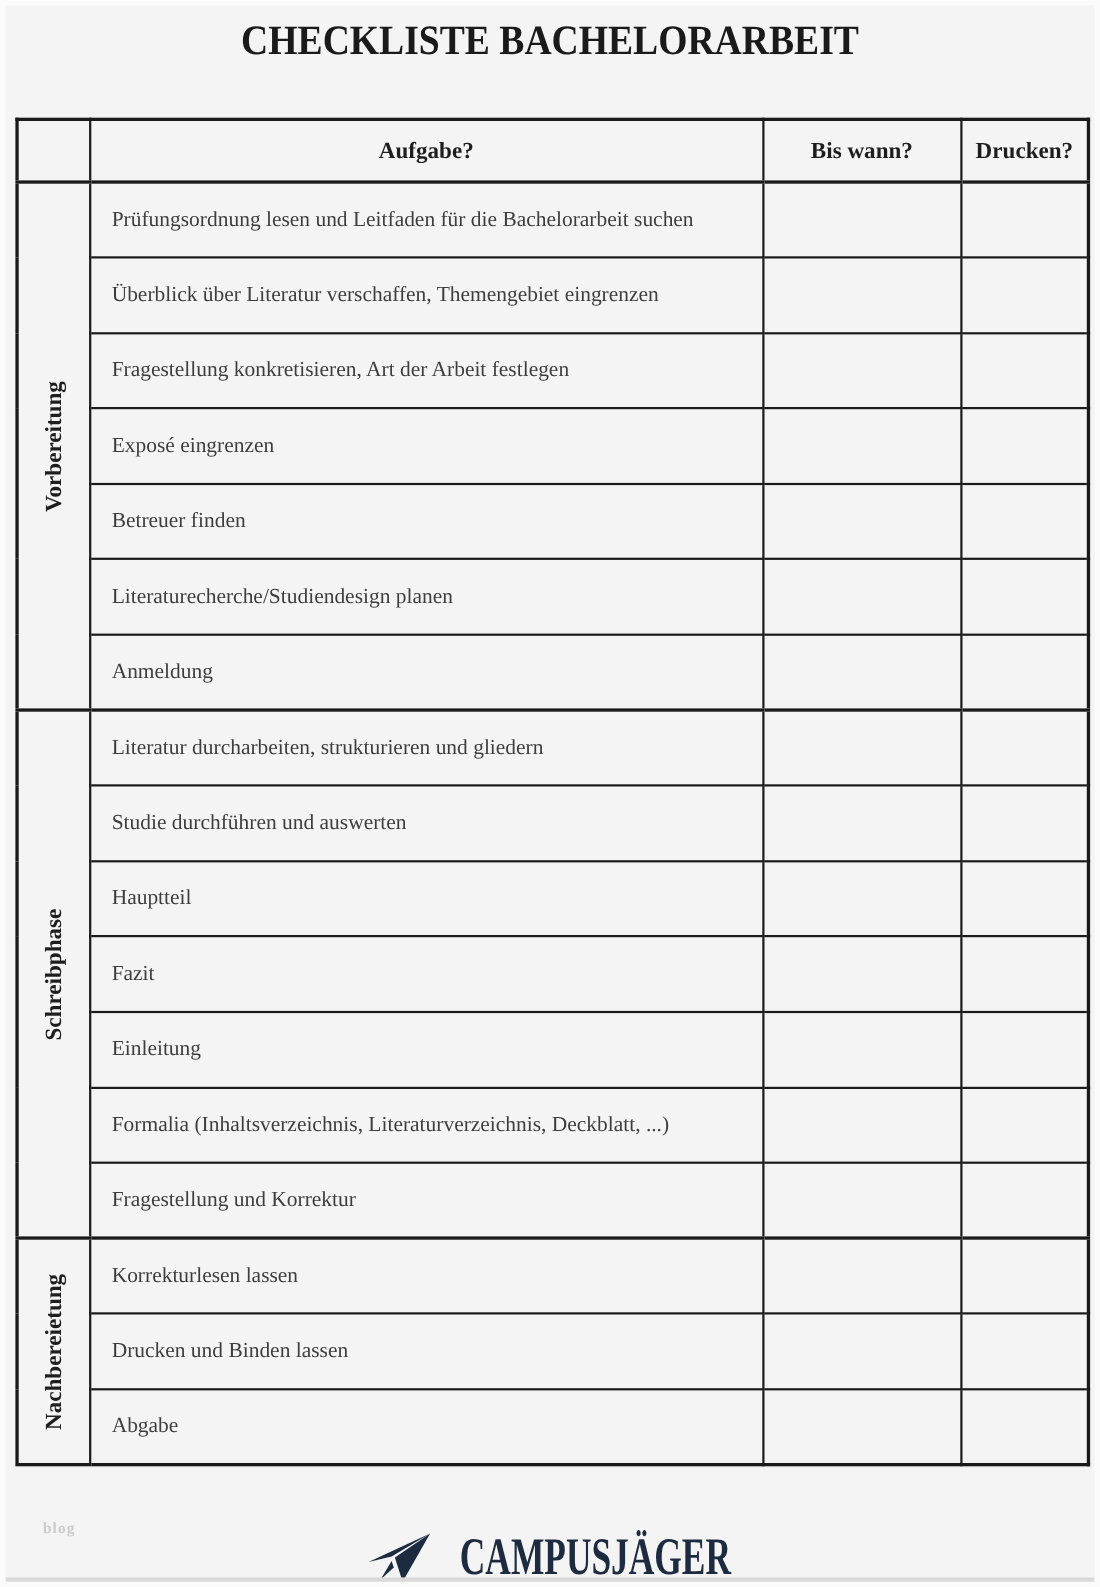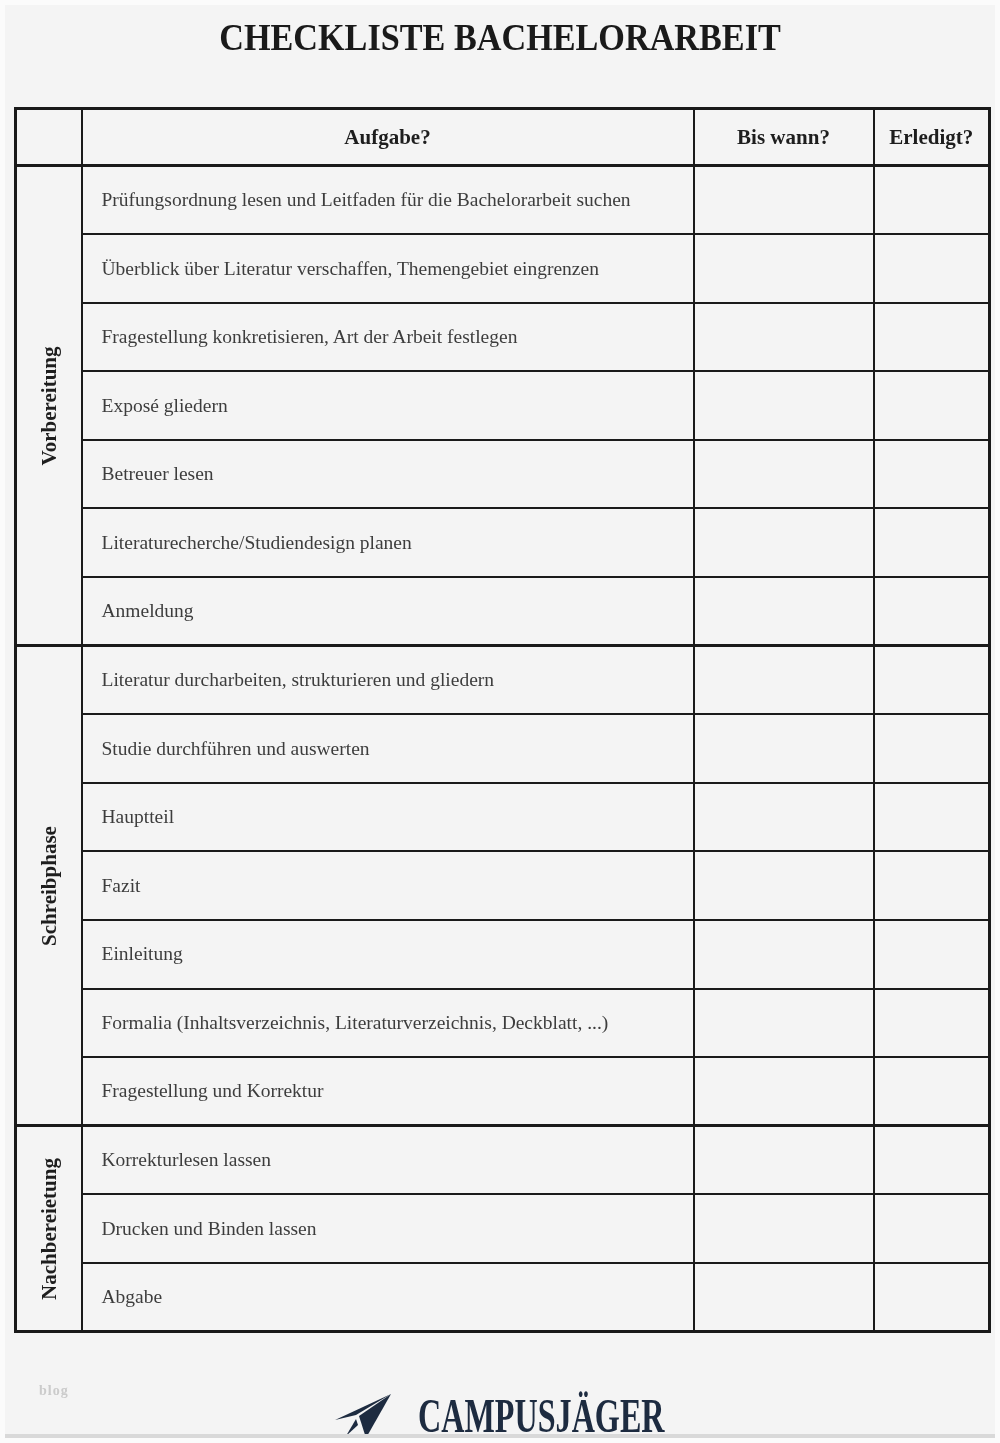--- a/index.html
+++ b/index.html
@@ -78,21 +78,21 @@
       <col style="width:66px">
         <col style="width:612px">
         <col style="width:180px">
         <col style="width:116px">
     </colgroup>
     <thead>
       <tr>
         <th class="corner"></th>
         <th>Aufgabe?</th>
         <th>Bis wann?</th>
-        <th>Erledigt?</th>
+        <th>Drucken?</th>
       </tr>
     </thead>
     <tbody>
 
       <tr class="group-start">
         <td class="cat" rowspan="7">
             <span class="vert-label">Vorbereitung</span>
           </td>
         <td class="task">Prüfungsordnung lesen und Leitfaden für die Bachelorarbeit suchen</td>
         <td class="due"></td>
@@ -102,26 +102,26 @@
         <td class="task">Überblick über Literatur verschaffen, Themengebiet eingrenzen</td>
         <td class="due"></td>
         <td class="done"></td>
       </tr>
       <tr>
         <td class="task">Fragestellung konkretisieren, Art der Arbeit festlegen</td>
         <td class="due"></td>
         <td class="done"></td>
       </tr>
       <tr>
-        <td class="task">Exposé gliedern</td>
-        <td class="due"></td>
-        <td class="done"></td>
-      </tr>
-      <tr>
-        <td class="task">Betreuer lesen</td>
+        <td class="task">Exposé eingrenzen</td>
+        <td class="due"></td>
+        <td class="done"></td>
+      </tr>
+      <tr>
+        <td class="task">Betreuer finden</td>
         <td class="due"></td>
         <td class="done"></td>
       </tr>
       <tr>
         <td class="task">Literaturecherche/Studiendesign planen</td>
         <td class="due"></td>
         <td class="done"></td>
       </tr>
       <tr>
         <td class="task">Anmeldung</td>

